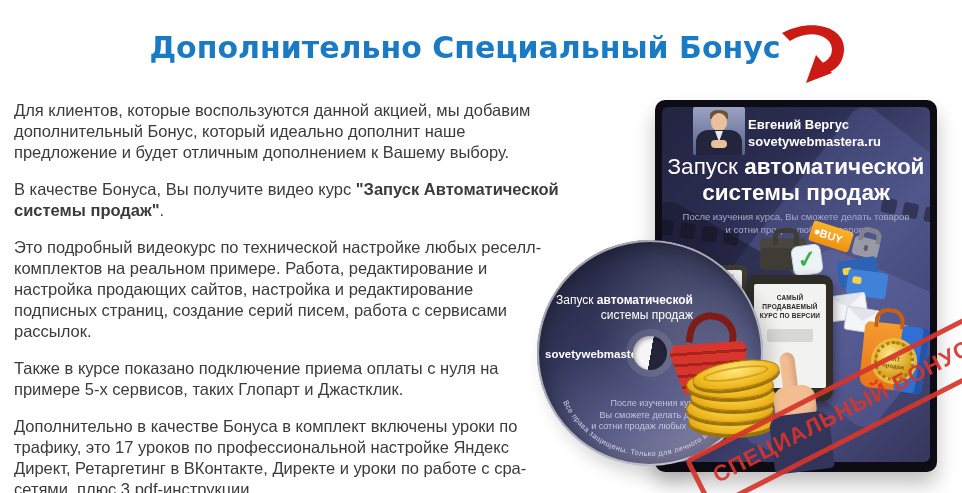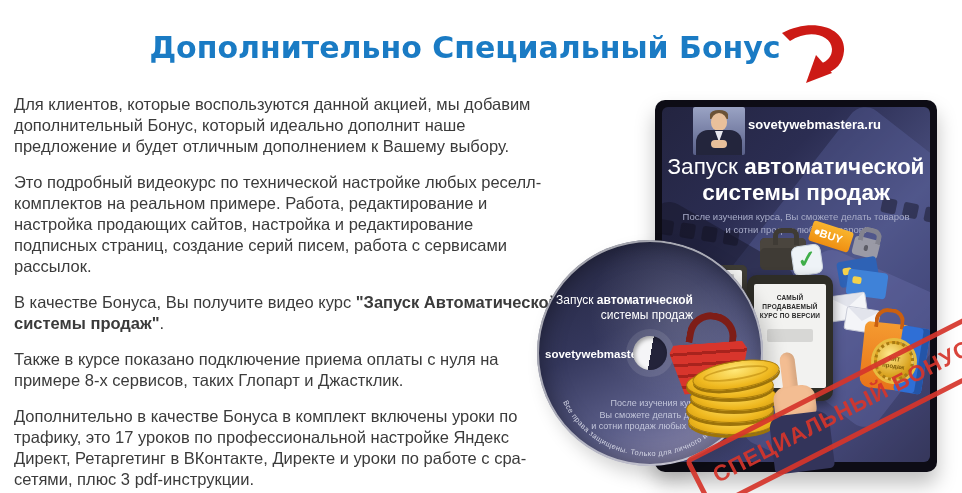--- a/index.html
+++ b/index.html
@@ -16,21 +16,21 @@
     position:absolute;left:10px;top:10px;width:910px;text-align:center;
     font-family:"DejaVu Sans",sans-serif;font-weight:bold;font-size:30px;
     color:var(--title-blue,#1a7bc4);letter-spacing:0px;white-space:nowrap;
   }
   .arrow-wrap{position:absolute;left:774px;top:21px;width:84px;height:66px;}
   
   .copy{
     position:absolute;left:14px;top:84px;width:546px;
     color:var(--body-text,#3b3b3b);font-size:16.5px;line-height:21px;
   }
-  .copy p{margin:10px 0 15px 0;}
+  .copy p{margin:16px 0 15px 0;}
   .copy b{font-weight:bold;}
   
   .product{position:absolute;left:520px;top:85px;width:442px;height:408px;}
   .box{
     position:absolute;left:135px;top:15px;width:282px;height:372px;
     background:#0d0c15;border-radius:10px;
     box-shadow:0 12px 20px rgba(0,0,0,.25);
   }
   .cover{
     position:absolute;left:7px;top:7px;right:7px;bottom:10px;border-radius:6px;overflow:hidden;
@@ -150,23 +150,23 @@
 
 <div class="arrow-wrap">
   <svg width="84" height="66" viewBox="0 0 84 66" aria-hidden="true">
     <path d="M8 12 C 38 -4 72 6 70 30 C 69 42 62 50 50 53 L 46 43 C 54 40 58 35 58 28 C 57 13 34 8 16 20 Z" fill="#cc1a15"></path>
     <path d="M32 62 L 58 52 L 42 34 Z" fill="#cc1a15"></path>
   </svg>
 </div>
 
 <div class="copy">
   <p>Для клиентов, которые воспользуются данной акцией, мы добавим дополнительный Бонус, который идеально дополнит наше предложение и будет отличным дополнением к Вашему выбору.</p>
+  <p><span>В качестве Бонуса, Вы получите видео курс </span><b>"Запуск Автоматической системы продаж"</b><span>.</span></p>
   <p>Это подробный видеокурс по технической настройке любых реселл-комплектов на реальном примере. Работа, редактирование и настройка продающих сайтов, настройка и редактирование подписных страниц, создание серий писем, работа с сервисами рассылок.</p>
-  <p><span>В качестве Бонуса, Вы получите видео курс </span><b>"Запуск Автоматической системы продаж"</b><span>.</span></p>
-  <p>Также в курсе показано подключение приема оплаты с нуля на примере 8-х сервисов, таких Глопарт и Джастклик.</p>
+  <p>Также в курсе показано подключение приема оплаты с нуля на примере 5-х сервисов, таких Глопарт и Джастклик.</p>
   <p>Дополнительно в качестве Бонуса в комплект включены уроки по трафику, это 17 уроков по профессиональной настройке Яндекс Директ, Ретаргетинг в ВКонтакте, Директе и уроки по работе с cpa-сетями, плюс 3 pdf-инструкции.</p>
 </div>
 
 <div class="product">
 
   <div class="box">
     <div class="cover">
       <i class="patch p1"></i>
       <i class="patch p2"></i>
       <i class="patch p3"></i>
@@ -189,20 +189,21 @@
         </div>
 
       <div class="photo">
         <i class="hair"></i>
           <i class="face"></i>
           <i class="suit"></i>
           <i class="shirt"></i>
           <i class="hands"></i>
       </div>
       <div class="author">
+        <div>Евгений Вергус</div>
         <div>sovetywebmastera.ru</div>
       </div>
 
       <div class="boxtitle">
         <div><span class="light">Запуск</span> <b>автоматической</b></div>
         <div><b>системы продаж</b></div>
       </div>
       <div class="boxsub">
         <div>После изучения курса, Вы сможете делать товаров</div>
         <div>и сотни продаж любых товаров!</div>

